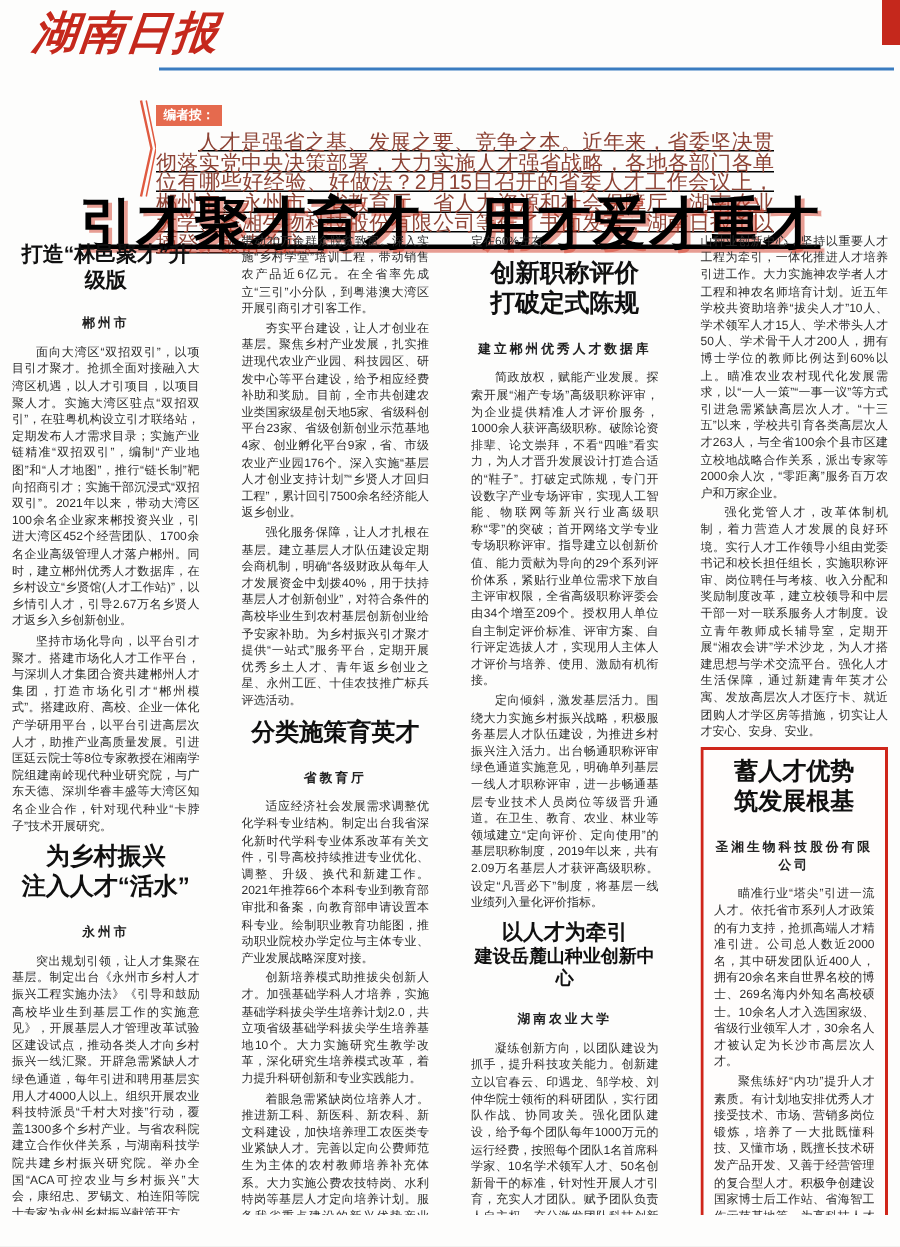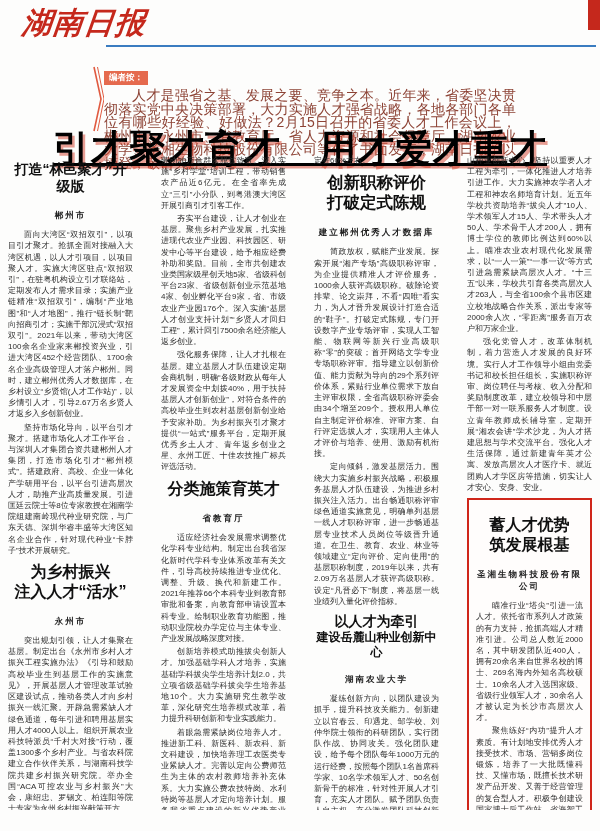--- a/index.html
+++ b/index.html
@@ -7,41 +7,41 @@
         font-family:"Liberation Sans",sans-serif;margin:0 auto;}
   
   .logo{position:absolute;top:8px;left:22px;font-family:"DejaVu Serif",serif;
         font-style:italic;font-weight:bold;font-size:30px;color:#c5281c;
         transform:skewX(-6deg);letter-spacing:1px;line-height:1;}
   .masthead-rule{position:absolute;top:45px;left:106px;right:4px;height:2px;background:#3a7cc0;}
   .corner-mark{position:absolute;top:0;right:0;width:12px;height:30px;background:#c5281c;}
   
   .ednote{position:absolute;top:66px;left:92px;width:424px;display:flex;}
   .ednote .bracket{flex:0 0 12px;}
-  .ednote-body{flex:1;}
+  .ednote-body{flex:1;text-decoration:underline;}
   .ed-badge{display:inline-block;background:#e8ante;background:#e56a4e;color:#fff;
         font-size:8.5px;font-weight:bold;padding:1px 5px;margin-bottom:4px;}
   .ed-text{font-size:14px;line-height:13.5px;color:#8d4335;text-align:justify;text-indent:2em;}
   
   .headline{position:absolute;top:124px;left:0;width:100%;text-align:center;
         font-size:37px;font-weight:900;color:#000000;letter-spacing:1px;
         text-shadow:2.5px 2.5px 0 rgba(210,62,42,.5);white-space:nowrap;text-decoration:underline;}
   
   .cols{position:absolute;top:155px;left:8px;width:584px;height:655px;display:flex;gap:28px;}
   .col{flex:1 1 0;min-width:0;height:655px;overflow:hidden;}
   .body-text p{margin:0 0 2px;text-indent:2em;font-size:8px;line-height:11.2px;
         color:#2d2d2d;text-align:justify;}
   .body-text p.cont{text-indent:0;}
   .art-title{font-weight:bold;color:#101010;text-align:center;line-height:1.22;margin:6px 0 2px;}
   .t14{font-size:14px;} .t16{font-size:16px;} .t17{font-size:16.5px;} .t12{font-size:12px;}
   .byline{text-align:center;font-family:"Liberation Serif",serif;font-weight:bold;
         font-size:8.5px;color:#222;letter-spacing:2px;margin:15px 0 7px;}
   
   .hibox{border:2px solid #cf261a;padding:5px 7px 4px;margin-top:5px;background:#fffdfc;}
-  .hibox .art-title{margin-top:10px;}
+  .hibox .art-title{margin-top:0;}
 </style>
 </head>
 <body>
 
 <div class="page">
 
   <div class="logo">湖南日报</div>
   <div class="masthead-rule"></div>
   <div class="corner-mark"></div>
 

